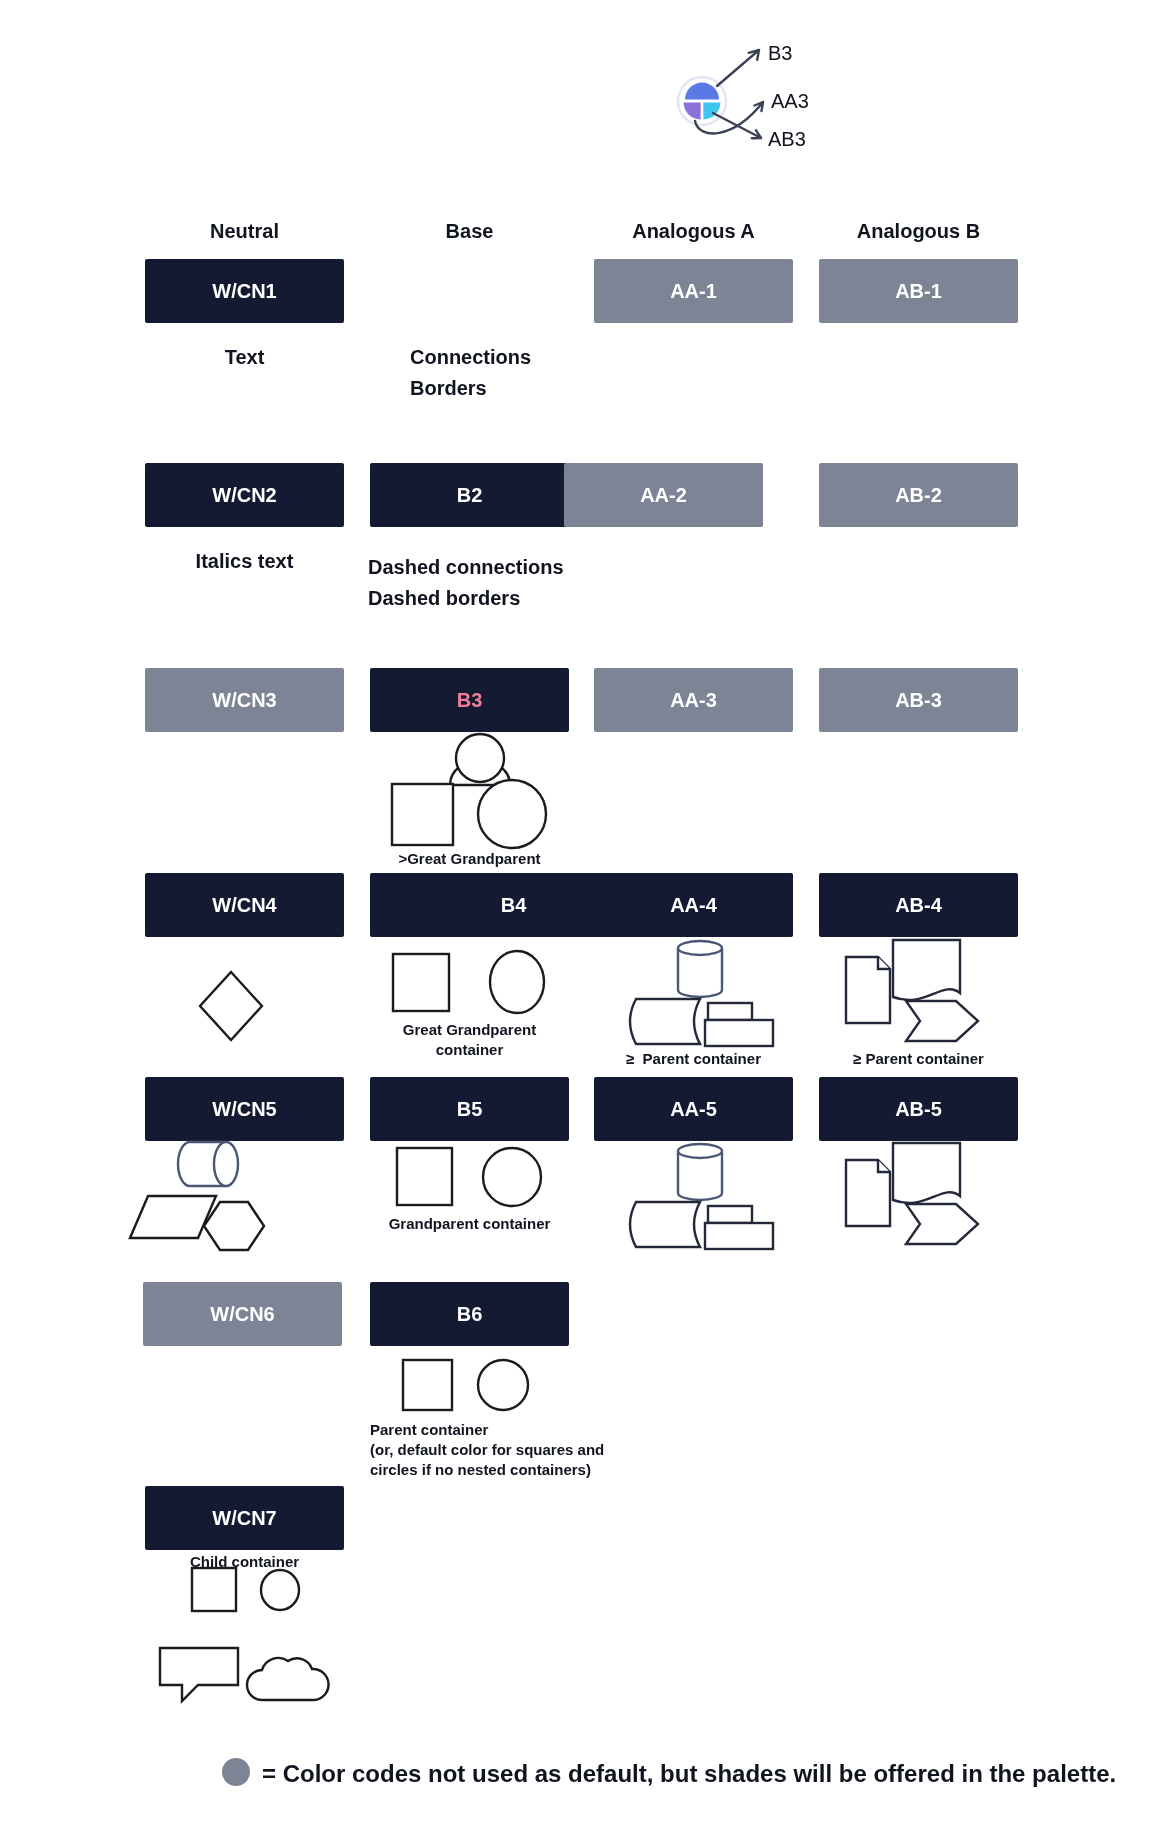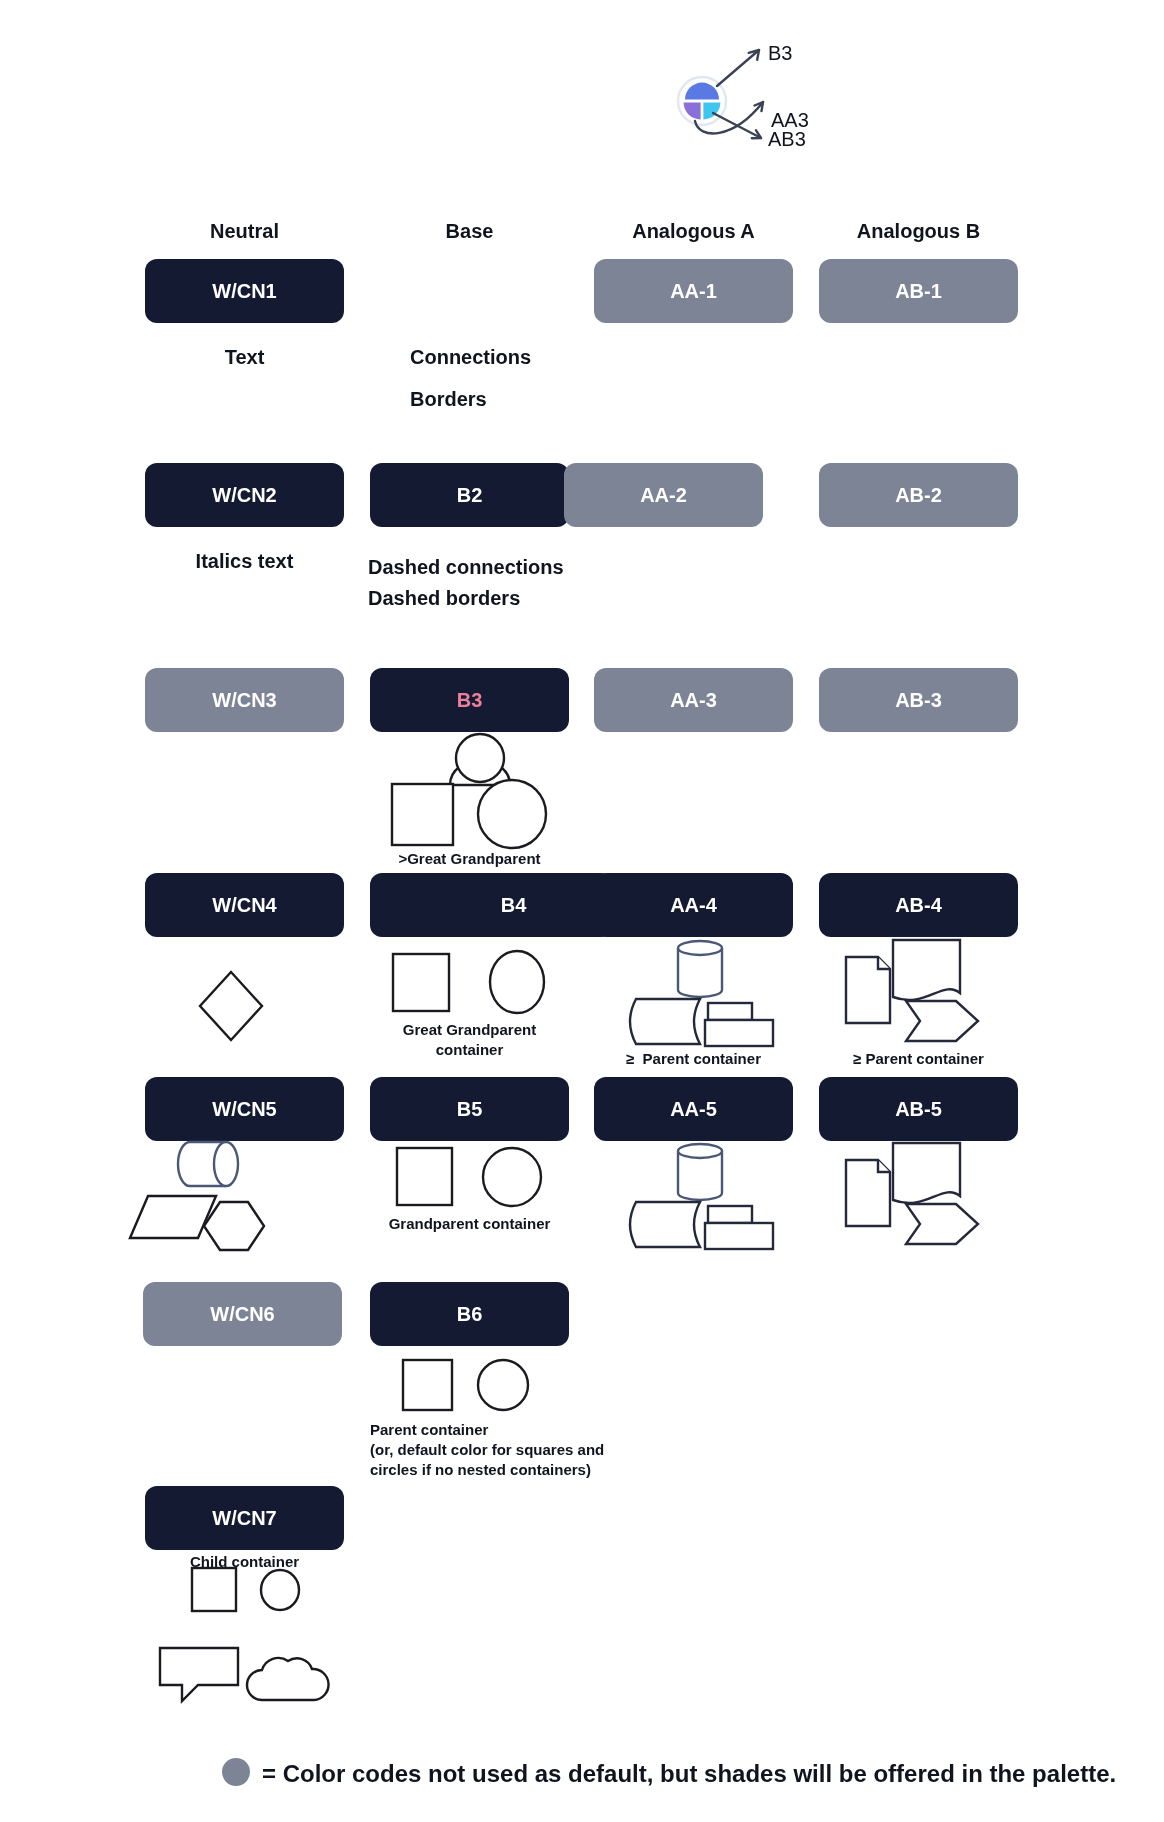--- a/index.html
+++ b/index.html
@@ -2,21 +2,21 @@
 <html style="--dark-pill: #141a32; --gray-pill: #7d8496; --pink: #ee7f9b; --ink: #10141f; --dot-blue: #5b79e3; --dot-purple: #8a70d8; --dot-cyan: #3fc6ee; --dot-ring: #e3e7f4; --arrow: #3a4254; --shape-stroke: #1a1a20; --shape-stroke-navy: #4a5775; --legend-dot: #7d8496;"><head>
 <meta charset="utf-8">
 <style>
   html,body{margin:0;padding:0;background:#fff;}
   .canvas{position:relative;width:1164px;height:1822px;background:#ffffff;
           font-family:"Liberation Sans",sans-serif;color:var(--ink,#10141f);overflow:hidden;}
   .abs{position:absolute;}
   .title{position:absolute;font-size:26px;font-weight:500;color:var(--ink,#10141f);}
   .dot-label{position:absolute;font-size:20px;font-weight:500;color:var(--ink,#10141f);}
   .colhead{position:absolute;width:199px;text-align:center;font-size:20px;font-weight:700;}
-  .pill{position:absolute;width:199px;height:64px;border-radius:12px;display:flex;
+  .pill{position:absolute;width:199px;height:64px;border-radius:2px;display:flex;
         align-items:center;justify-content:center;font-size:20px;font-weight:700;color:#ffffff;}
   .pill.dark{background:var(--dark-pill,#141a32);}
   .pill.gray{background:var(--gray-pill,#7d8496);}
   .pill.pink{color:var(--pink,#ee7f9b);}
   .note{position:absolute;font-size:20px;font-weight:700;line-height:31px;color:var(--ink,#10141f);}
   .note.center{width:199px;text-align:center;}
   .small-note{position:absolute;font-size:15px;font-weight:700;line-height:20px;
               color:var(--ink,#10141f);white-space:pre-wrap;}
   .small-note.center{width:199px;text-align:center;}
   svg.abs{overflow:visible;}
@@ -49,35 +49,35 @@
       <path class="arrow" d="M40,93 C44,112 78,112 108,74"></path>
       <path class="arrow" d="M106.5,83.1 L108,74 L99.5,77.5"></path>
     </g>
     <g>
       <path class="arrow" d="M58,85 L106,110"></path>
       <path class="arrow" d="M96.8,110.3 L106,110 L101,102.3"></path>
     </g>
   </svg>
 
   <div class="dot-label" style="left:768px;top:42px;">B3</div>
-  <div class="dot-label" style="left:771px;top:90px;margin-top:19px;">AA3</div>
+  <div class="dot-label" style="left:771px;top:90px;">AA3</div>
   <div class="dot-label" style="left:768px;top:128px;">AB3</div>
 
   <div class="colhead" style="left:145px;top:220px;">Neutral</div>
   <div class="colhead" style="left:370px;top:220px;">Base</div>
   <div class="colhead" style="left:594px;top:220px;">Analogous A</div>
   <div class="colhead" style="left:819px;top:220px;">Analogous B</div>
 
   <div class="pill dark" style="left:145px;top:259px;">W/CN1</div>
   <div class="pill gray" style="left:594px;top:259px;">AA-1</div>
   <div class="pill gray" style="left:819px;top:259px;">AB-1</div>
 
   <div class="note center" style="left:145px;top:342px;">Text</div>
   <div class="note" style="left:410px;top:342px;">Connections</div>
-  <div class="note" style="left:410px;top:373px;margin-top:11px;">Borders</div>
+  <div class="note" style="left:410px;top:373px;">Borders</div>
 
   <div class="pill dark" style="left:145px;top:463px;">W/CN2</div>
   <div class="pill dark" style="left:370px;top:463px;">B2</div>
   <div class="pill gray" style="left:564px;top:463px;">AA-2</div>
   <div class="pill gray" style="left:819px;top:463px;">AB-2</div>
 
   <div class="note center" style="left:145px;top:546px;">Italics text</div>
   <div class="note" style="left:368px;top:552px;">Dashed connections</div>
   <div class="note" style="left:368px;top:583px;">Dashed borders</div>
 

